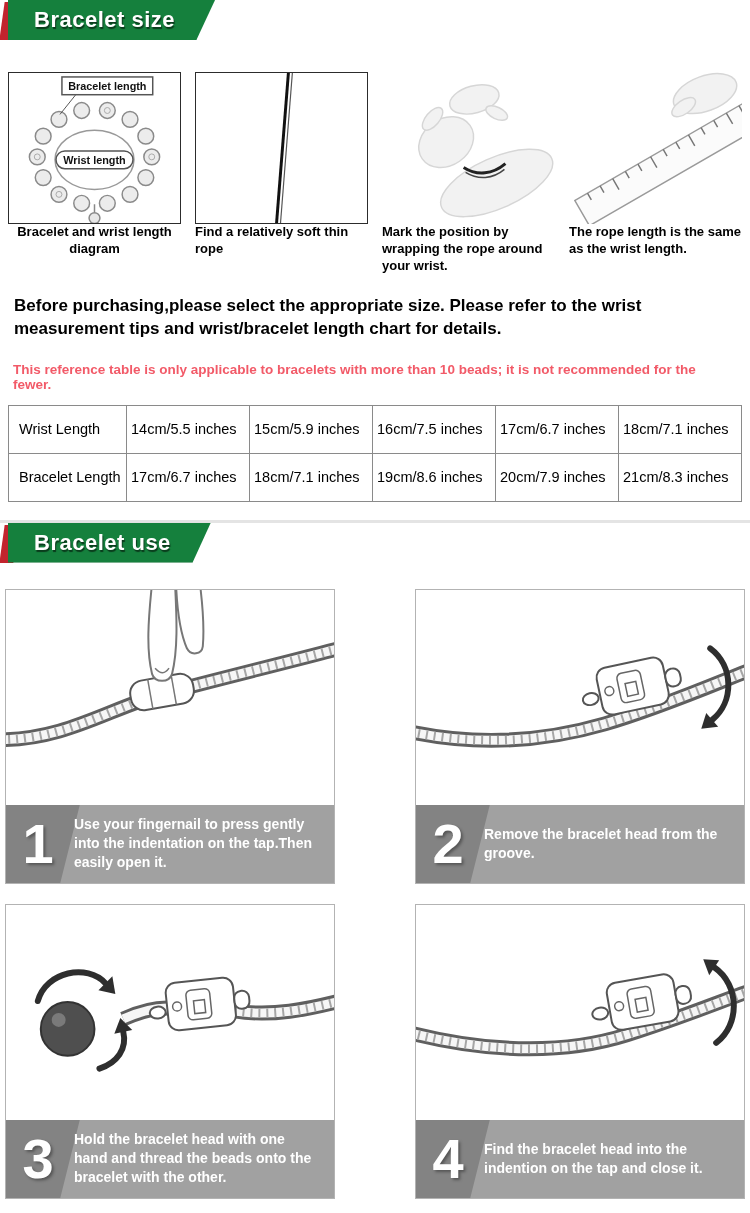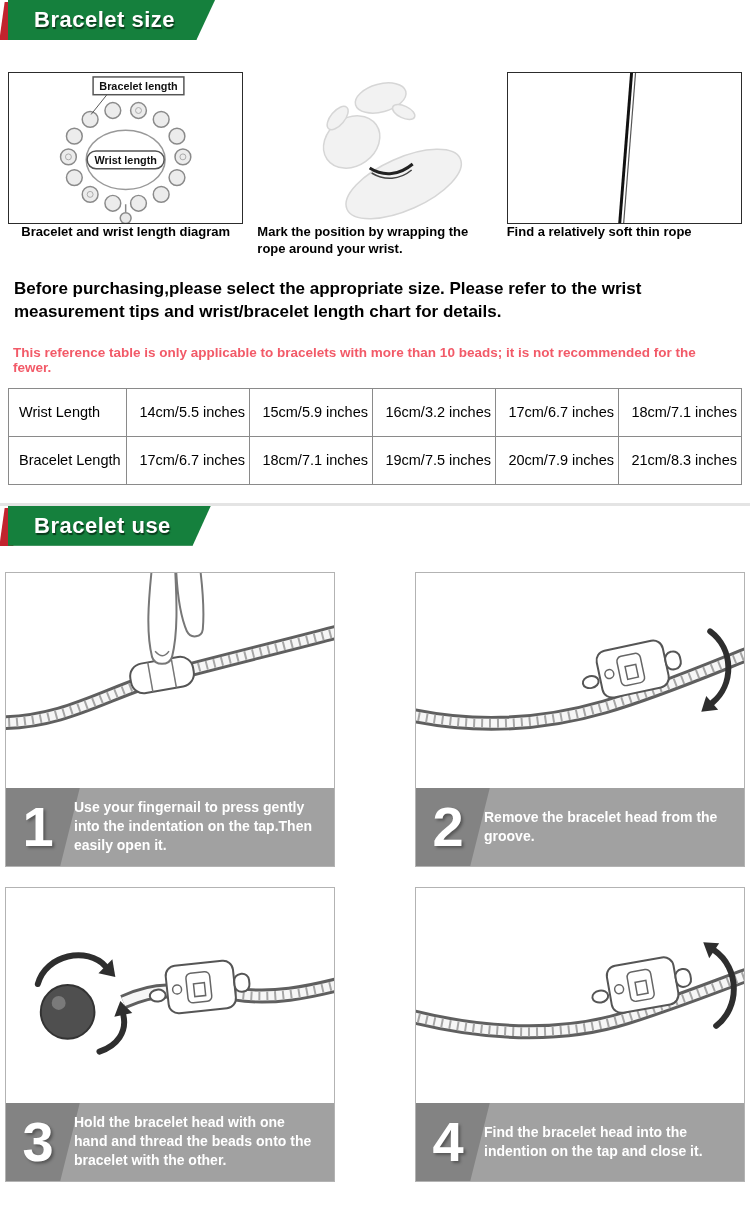--- a/index.html
+++ b/index.html
@@ -22,21 +22,21 @@
   .imgbox svg,.photo svg{width:100%;height:100%;display:block;}
   .caption{font-size:13px;font-weight:bold;line-height:1.3;color:#000;}
   .caption.center{text-align:center;padding:0 4px;}
 
   
   .intro{margin:20px 14px 16px;font-size:17px;font-weight:bold;line-height:1.35;color:#000;}
   .note{margin:21px 13px 0;font-size:13.5px;font-weight:bold;color:#f25a68;}
 
   
   table.size{border-collapse:collapse;margin:13px 8px 0;width:734px;table-layout:fixed;}
-  table.size td{border:1px solid #8a8a8a;height:48px;font-size:14.5px;color:#000;text-align:right;padding:2px 4px;}
+  table.size td{border:1px solid #8a8a8a;height:48px;font-size:14.5px;color:#000;text-align:left;padding:2px 4px;}
   table.size td.rowhead{width:118px;text-align:left;padding-left:10px;}
 
   .divider{height:3px;background:#e4e4e4;margin-top:18px;}
   .banner.second{text-decoration:underline;}
 
   
   .use-grid{display:grid;grid-template-columns:1fr 1fr;column-gap:80px;row-gap:20px;padding:0 5px;margin-top:24px;}
   .panel{position:relative;height:295px;border:1px solid #b3b3b3;background:#fff;overflow:hidden;}
   .panel svg.illus{position:absolute;left:0;top:0;width:100%;height:213px;display:block;}
   .bar{position:absolute;left:0;right:0;bottom:0;min-height:78px;background:#a1a1a1;display:flex;align-items:center;overflow:hidden;}
@@ -101,64 +101,77 @@
           <rect x="52" y="4" width="92" height="18" fill="#fff" stroke="#555" stroke-width="1.5"></rect>
           <text class="lbl" x="98" y="17" text-anchor="middle">Bracelet length</text>
           <rect x="46" y="79" width="78" height="18" rx="9" fill="#fff" stroke="#555" stroke-width="1.5"></rect>
           <text class="lbl" x="85" y="92" text-anchor="middle">Wrist length</text>
         </svg>
       </div>
       <figcaption class="caption center">Bracelet and wrist length diagram</figcaption>
     </figure>
 
     <figure class="step">
+      <div class="imgbox">
+        <svg viewBox="0 0 170 152">
+          <line x1="92" y1="0" x2="80" y2="152" stroke="#111" stroke-width="3"></line>
+          <line x1="96" y1="0" x2="84" y2="152" stroke="#555" stroke-width="1.2"></line>
+        </svg>
+      </div>
+      <figcaption class="caption">Find a relatively soft thin rope</figcaption>
+    </figure>
+
+    <figure class="step">
       <div class="photo">
         <svg viewBox="0 0 178 152">
           <ellipse class="skin" cx="118" cy="112" rx="62" ry="26" transform="rotate(-24 118 112)"></ellipse>
           <ellipse class="skin" cx="66" cy="70" rx="30" ry="24" transform="rotate(-35 66 70)"></ellipse>
           <ellipse class="skin" cx="52" cy="46" rx="14" ry="7" transform="rotate(-50 52 46)"></ellipse>
           <ellipse class="skin" cx="95" cy="26" rx="26" ry="14" transform="rotate(-15 95 26)"></ellipse>
           <ellipse class="skin" cx="118" cy="40" rx="12" ry="6" transform="rotate(25 118 40)"></ellipse>
           <path d="M84 96 C 98 105, 114 103, 127 92" fill="none" stroke="#222" stroke-width="3"></path>
           <path d="M86 101 C 99 109, 114 108, 126 98" fill="none" stroke="#444" stroke-width="1.5"></path>
         </svg>
       </div>
       <figcaption class="caption">Mark the position by wrapping the rope around your wrist.</figcaption>
     </figure>
 
     <figure class="step">
-      <div class="imgbox">
-        <svg viewBox="0 0 170 152">
-          <line x1="92" y1="0" x2="80" y2="152" stroke="#111" stroke-width="3"></line>
-          <line x1="96" y1="0" x2="84" y2="152" stroke="#555" stroke-width="1.2"></line>
-        </svg>
-      </div>
-      <figcaption class="caption">Find a relatively soft thin rope</figcaption>
-    </figure>
-
+      <div class="photo">
+        <svg viewBox="0 0 178 152">
+          <ellipse class="skin" cx="140" cy="20" rx="34" ry="18" transform="rotate(-20 140 20)"></ellipse>
+          <ellipse class="skin" cx="118" cy="34" rx="14" ry="7" transform="rotate(-35 118 34)"></ellipse>
+          <g transform="translate(6 130) rotate(-30)">
+            <rect x="0" y="0" width="230" height="30" fill="#fbfbfb" stroke="#9a9a9a" stroke-width="1.5"></rect>
+            <path d="M15 0v8M30 0v8M45 0v13M60 0v8M75 0v8M90 0v13M105 0v8M120 0v8M135 0v13M150 0v8M165 0v8M180 0v13M195 0v8M210 0v8" stroke="#777" stroke-width="1.5" fill="none"></path>
+          </g>
+        </svg>
+      </div>
+      <figcaption class="caption">The rope length is the same as the wrist length.</figcaption>
+    </figure>
   </div>
 
   <p class="intro">Before purchasing,please select the appropriate size. Please refer to the wrist measurement tips and wrist/bracelet length chart for details.</p>
   <p class="note">This reference table is only applicable to bracelets with more than 10 beads; it is not recommended for the fewer.</p>
 
   <table class="size">
     <tbody>
       <tr>
         <td class="rowhead">Wrist Length</td>
         <td>14cm/5.5 inches</td>
         <td>15cm/5.9 inches</td>
-        <td>16cm/3.2 inches</td>
+        <td>16cm/7.5 inches</td>
         <td>17cm/6.7 inches</td>
         <td>18cm/7.1 inches</td>
       </tr>
       <tr>
         <td class="rowhead">Bracelet Length</td>
         <td>17cm/6.7 inches</td>
         <td>18cm/7.1 inches</td>
-        <td>19cm/7.5 inches</td>
+        <td>19cm/8.6 inches</td>
         <td>20cm/7.9 inches</td>
         <td>21cm/8.3 inches</td>
       </tr>
     </tbody>
   </table>
 
   <div class="divider"></div>
 
   <div class="banner second">
     <div class="accent"></div>

